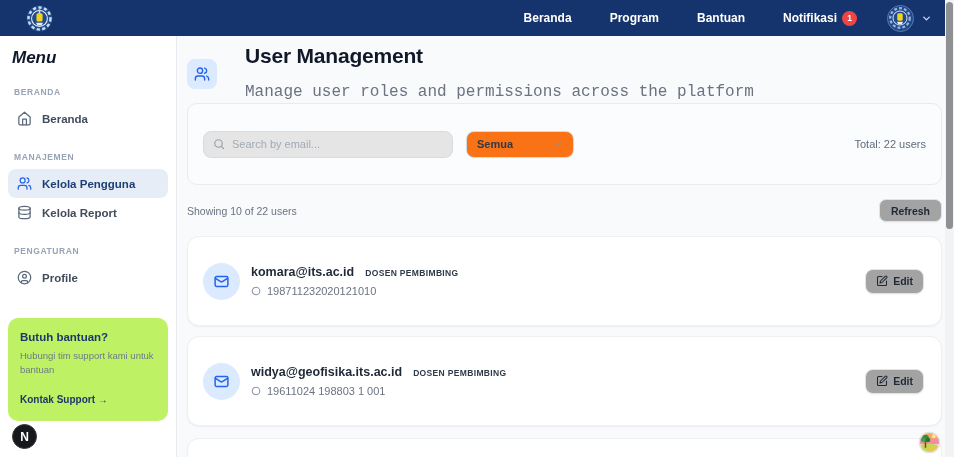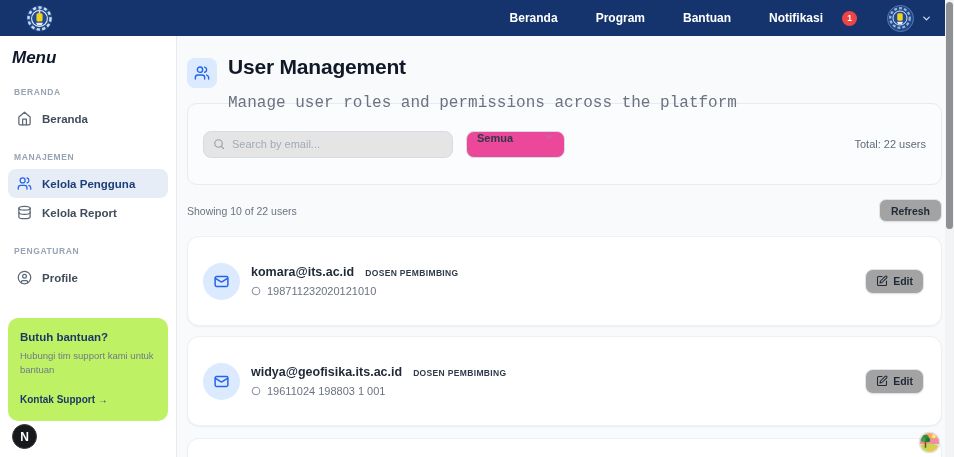--- a/index.html
+++ b/index.html
@@ -15,21 +15,21 @@
     height: 36px; background: #15346e;
     display: flex; align-items: center;
     padding: 0 22px 0 26px;
   }
   .navbar .logo { width: 27px; height: 27px; flex: 0 0 auto; cursor: pointer; }
   .nav-right { margin-left: auto; display: flex; align-items: center; gap: 38px; }
   .nav-link {
     color: #ffffff; font-size: 12px; font-weight: 700;
     text-decoration: none; cursor: pointer; white-space: nowrap;
   }
-  .nav-notif { display: flex; align-items: center; gap: 19px; }
+  .nav-notif { display: flex; align-items: center; gap: 5px; }
   .notif-badge {
     background: #ef4444; color: #fff; font-size: 8.5px; font-weight: 700;
     width: 15px; height: 15px; border-radius: 50%;
     display: flex; align-items: center; justify-content: center;
   }
   .avatar-wrap { display: flex; align-items: center; gap: 7px; margin-left: -8px; cursor: pointer; }
   .avatar {
     width: 27px; height: 27px; border-radius: 50%;
     border: 1.5px solid #5b79ad; overflow: hidden; background: #1e4a8f;
   }
@@ -72,21 +72,21 @@
     display: flex; align-items: center; justify-content: center;
     font-size: 12px; font-weight: 700; cursor: pointer;
   }
 
   
   .main {
     flex: 1 1 auto; position: relative; background: #f8fafc;
     padding: 0 12px 0 10px; overflow: hidden;
   }
 
-  .page-header { display: flex; align-items: flex-start; gap: 11px; margin-top: 20px; height: 34px; }
+  .page-header { display: flex; align-items: center; gap: 28px; margin-top: 20px; height: 34px; }
   .hdr-iconbox {
     width: 30px; height: 30px; border-radius: 8px; background: #dbeafe;
     color: #2563eb; display: flex; align-items: center; justify-content: center;
     margin-top: 2px;
   }
   .page-title { font-size: 21px; font-weight: 800; color: #111827; line-height: 1.05; letter-spacing: -0.2px; }
   .page-subtitle { font-size: 16px; color: #6b7280; margin-top: 16px; font-family: Liberation Mono, monospace; }
 
   .filter-card {
     margin-top: 13px; height: 82px; background: #fbfcfd;
@@ -98,23 +98,23 @@
     border: 1px solid #d8dce2; border-radius: 8px;
     display: flex; align-items: center; gap: 7px; padding: 0 9px;
     color: #98a1ad;
   }
   .search-box input {
     border: none; outline: none; width: 100%; font-size: 11px;
     font-family: "Liberation Sans", sans-serif; color: #374151; background: transparent;
   }
   .search-box input::placeholder { color: #a3abb6; }
   .select-box {
-    margin-left: 13px; width: 99px; height: 27px; background: #ec4899;
+    margin-left: 13px; width: 108px; height: 27px; background: #f97316;
     border: 1px solid #d8dce2; border-radius: 8px; cursor: pointer;
-    display: flex; justify-content: space-between;
+    display: flex; align-items: center; justify-content: space-between;
     padding: 0 10px; font-size: 11px; font-weight: 600; color: #2f3a49;
   }
   .select-box .chev { color: #8b95a2; display: flex; }
   .total-label { margin-left: auto; font-size: 11px; color: #5f6b7a; }
 
   .list-meta { display: flex; align-items: center; justify-content: space-between; margin-top: 14px; }
   .showing-label { font-size: 10.5px; color: #6b7280; }
   .btn {
     background: #a3a3a3; border: 1px solid #e0e4e9; border-radius: 7px;
     font-family: "Liberation Sans", sans-serif; font-size: 10.5px; font-weight: 700;

